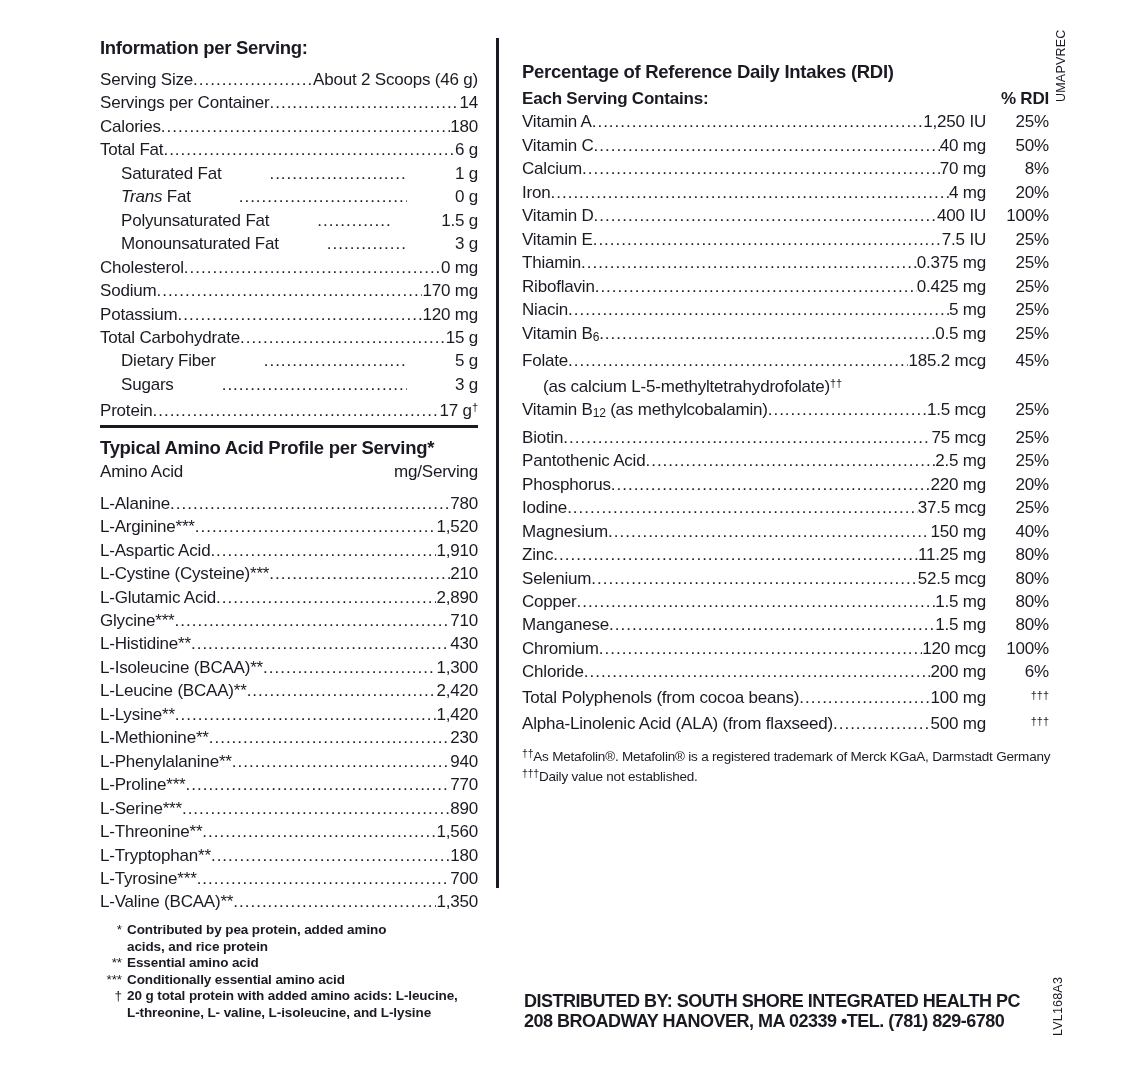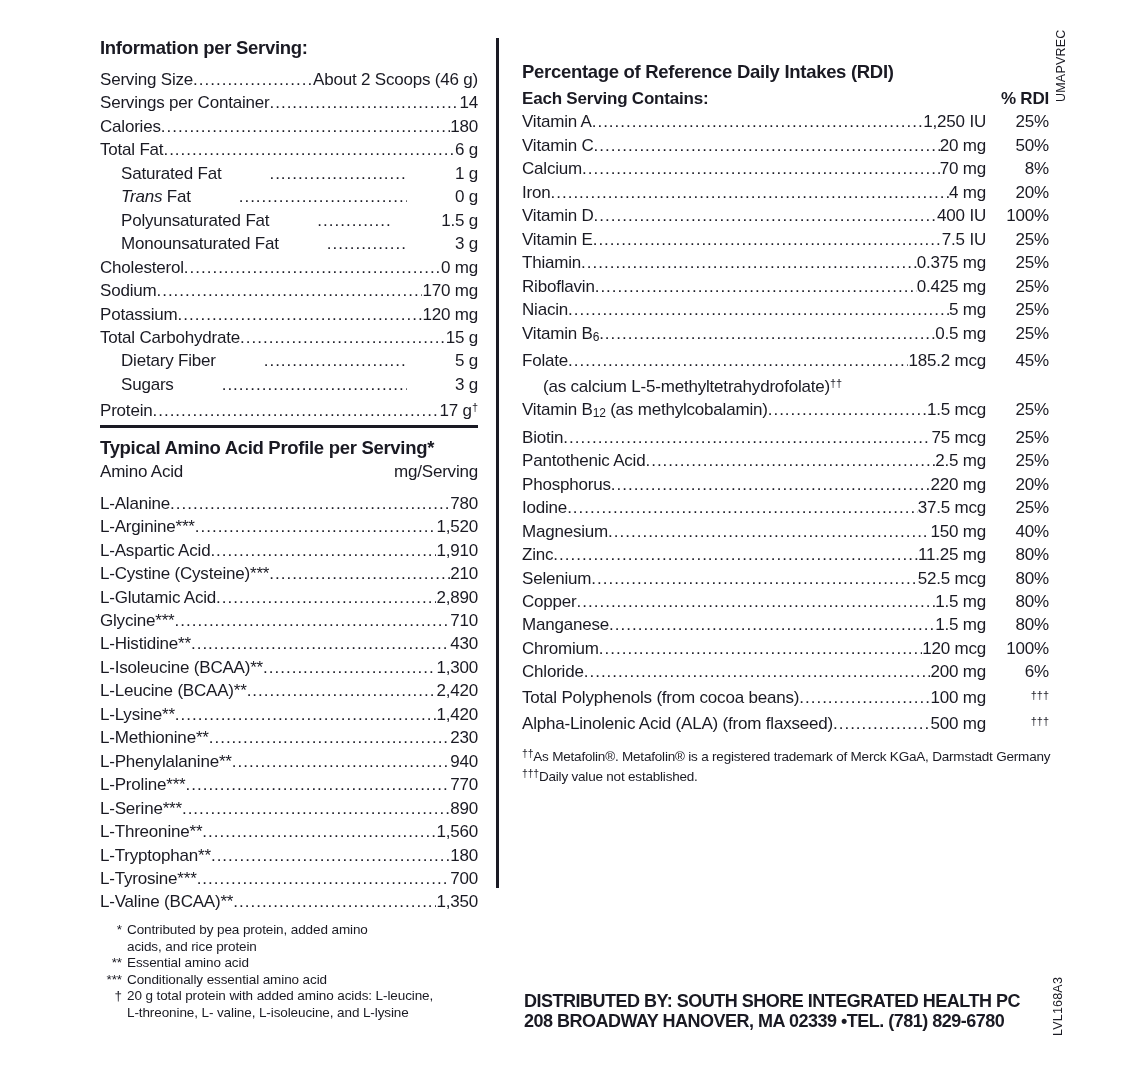--- a/index.html
+++ b/index.html
@@ -39,21 +39,21 @@
   .hdr-row { font-weight:bold; }
   .spacer { flex:1 1 auto; }
 
   .rule { border:none; border-top:3px solid #1a1a23; margin:3px 0 8px 0; }
 
   .vdivider { position:absolute; left:496px; top:38px; width:3px; height:850px; background:#1a1a23; }
 
   .fnotes { margin-top:8px; font-size:13.5px; line-height:16.6px; letter-spacing:-0.1px; }
   .fnote  { display:flex; }
   .fmark  { flex:0 0 auto; width:27px; text-align:right; padding-right:5px; }
-  .ftext  { flex:1 1 auto; }
+  .ftext  { flex:1 1 auto;font-weight:bold; }
   .ftext .fl { display:block; white-space:nowrap; }
 
   .rnotes { margin-top:9px; font-size:13.5px; line-height:17px; letter-spacing:-0.2px; white-space:nowrap; }
   .rnote .rmark { font-size:10.5px; vertical-align:4px; }
 
   .footer {
     position:absolute; left:524px; top:992px;
     font-weight:bold; font-size:18px; line-height:19.5px; letter-spacing:-0.5px; white-space:nowrap;
   }
 
@@ -339,21 +339,21 @@
         <div class="row">
           <span class="lbl"><span>Vitamin A</span></span>
           <span class="dots"></span>
           <span class="val"><span>1,250 IU</span></span>
           <span class="pct"><span>25%</span></span>
         </div>
 
         <div class="row">
           <span class="lbl"><span>Vitamin C</span></span>
           <span class="dots"></span>
-          <span class="val"><span>20 mg</span></span>
+          <span class="val"><span>40 mg</span></span>
           <span class="pct"><span>50%</span></span>
         </div>
 
         <div class="row">
           <span class="lbl"><span>Calcium </span></span>
           <span class="dots"></span>
           <span class="val"><span>70 mg</span></span>
           <span class="pct"><span>8%</span></span>
         </div>
 

